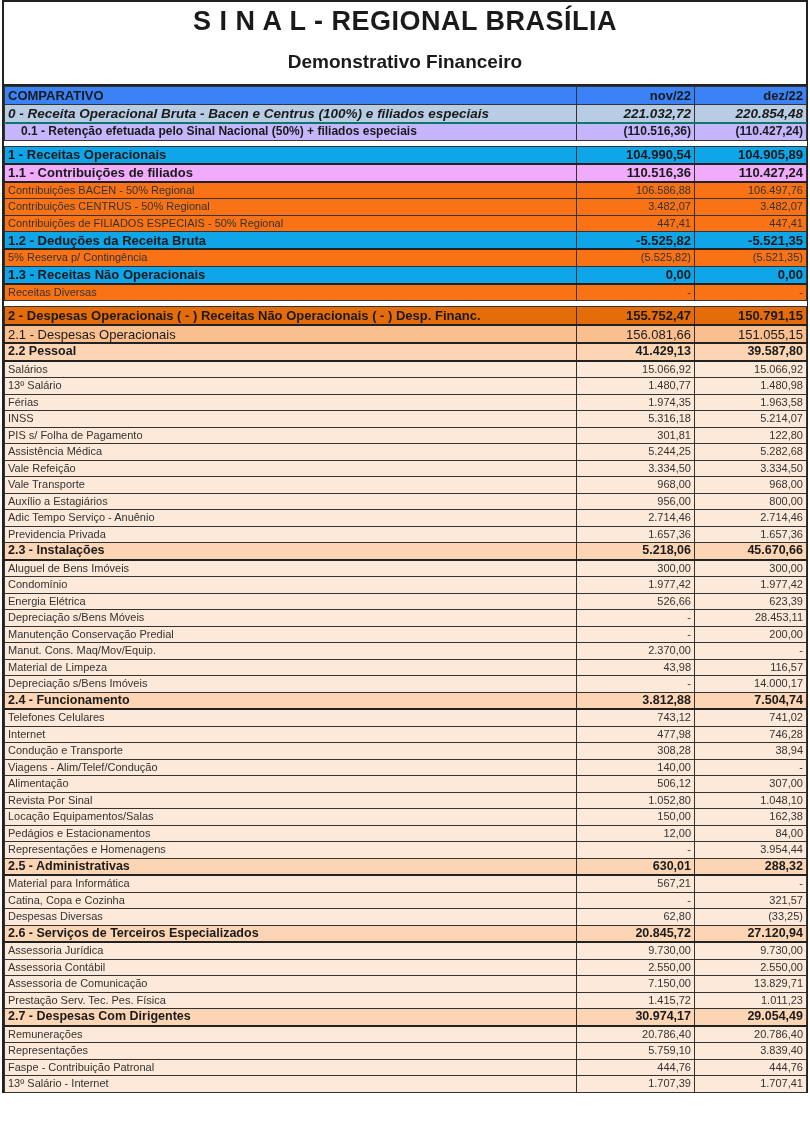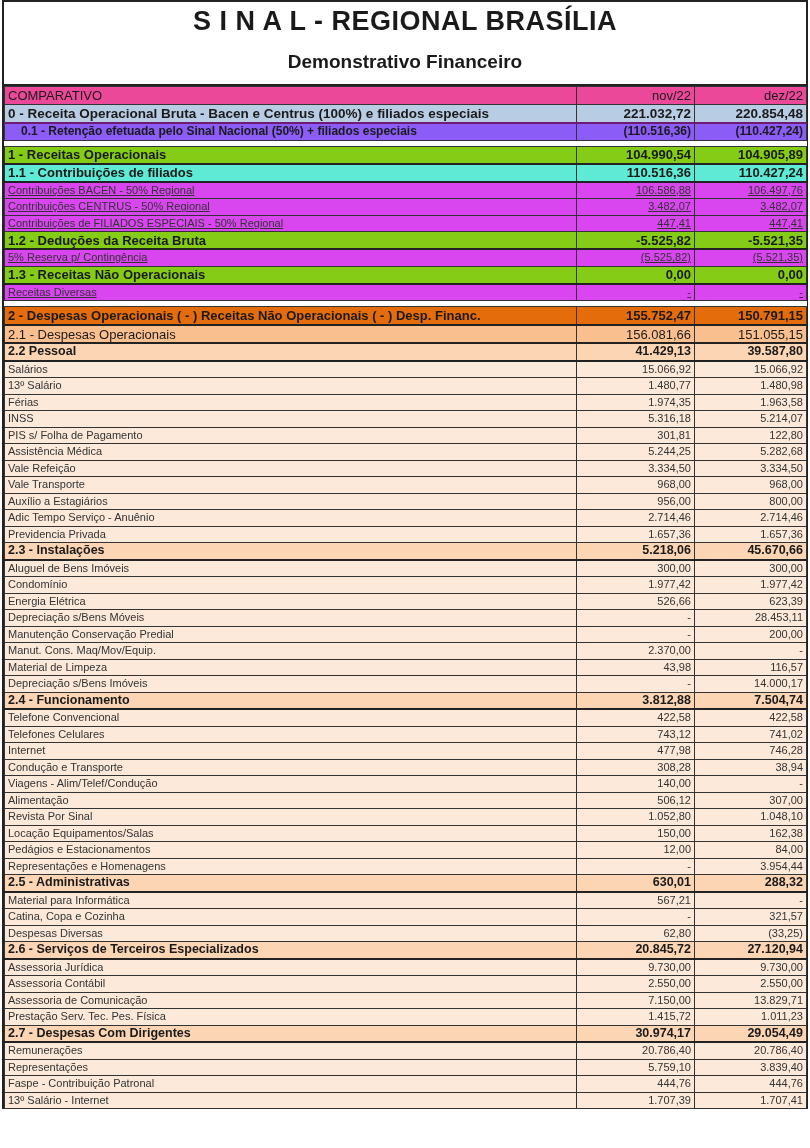--- a/index.html
+++ b/index.html
@@ -7,26 +7,26 @@
   .sheet { position: relative; width: 806px; margin-left: 2px; border-left: 2px solid #222; border-right: 2px solid #222; box-sizing: border-box; }
   .title-block { height: 86px; border-top: 2px solid #222; border-bottom: 2px solid #222; text-align: center; background: #fff; box-sizing: border-box; }
   .title { font-size: 27px; font-weight: bold; padding-top: 4px; letter-spacing: 0.5px; }
   .subtitle { font-size: 19px; font-weight: bold; margin-top: 14px; }
   table { border-collapse: collapse; width: 100%; table-layout: fixed; }
   col.c1 { width: 572px; }
   col.c2 { width: 118px; }
   col.c3 { width: 112px; }
   td { border: 1px solid #333; padding: 0 3px; height: 15.5px; font-size: 11px; line-height: 15px; white-space: nowrap; overflow: hidden; }
   td.num { text-align: right; }
-  tr.hdr td { font-weight: normal; font-size: 13px; background: #ec4899; height: 17px; }
-  tr.b0 td { font-weight: bold; font-size: 13.5px; background: #b8cce4; height: 17px; border-bottom: 2px solid #701a75; }
-  tr.b1 td { font-weight: bold; font-size: 12px; background: #8b5cf6; padding-left: 16px; }
-  tr.blue-sec td { font-weight: bold; font-size: 13px; background: #84cc16; height: 16px; border-bottom: 2px solid #222; }
-  tr.blue-sub td { font-weight: bold; font-size: 13px; background: #5eead4; height: 16px; border-bottom: 2px solid #222; margin-top: 36px; }
-  tr.blue-item td { background: #d946ef; color: #333; text-decoration: underline; }
+  tr.hdr td { font-weight: bold; font-size: 13px; background: #3b82f6; height: 17px; }
+  tr.b0 td { font-weight: bold; font-size: 13.5px; background: #b8cce4; height: 17px; border-bottom: 2px solid #0f766e; font-style: italic; }
+  tr.b1 td { font-weight: bold; font-size: 12px; background: #c4b5fd; padding-left: 16px; }
+  tr.blue-sec td { font-weight: bold; font-size: 13px; background: #0ea5e9; height: 16px; border-bottom: 2px solid #222; }
+  tr.blue-sub td { font-weight: bold; font-size: 13px; background: #f0abfc; height: 16px; border-bottom: 2px solid #222; margin-top: 36px; }
+  tr.blue-item td { background: #f97316; color: #333; }
   tr.spacer td { height: 5px; background: #fff; border-left: none; border-right: none; }
   tr.orange-main td { font-weight: bold; font-size: 13px; background: #e46c0a; height: 17px; border-bottom: 2px solid #222; }
   tr.orange-sub td { font-weight: normal; font-size: 13px; background: #fabf8f; height: 16px; border-bottom: 2px solid #222; }
   tr.orange-sec td { font-weight: bold; font-size: 12.5px; background: #fcd5b4; height: 15.5px; border-bottom: 2px solid #222; margin-top: 16px; }
   tr.orange-item td { background: #fde9d9; color: #333; }
   .note { font-size: 8.5px; font-weight: bold; }
 </style>
 </head>
 <body>
 
@@ -226,25 +226,20 @@
           <td><span>Depreciação s/Bens Imóveis</span></td>
           <td class="num">-</td>
           <td class="num">14.000,17</td>
         </tr>
         <tr class="orange-sec">
           <td><span>2.4 - Funcionamento</span></td>
           <td class="num">3.812,88</td>
           <td class="num">7.504,74</td>
         </tr>
         <tr class="orange-item">
-          <td><span>Telefone Convencional</span></td>
-          <td class="num">422,58</td>
-          <td class="num">422,58</td>
-        </tr>
-        <tr class="orange-item">
           <td><span>Telefones Celulares</span></td>
           <td class="num">743,12</td>
           <td class="num">741,02</td>
         </tr>
         <tr class="orange-item">
           <td><span>Internet</span></td>
           <td class="num">477,98</td>
           <td class="num">746,28</td>
         </tr>
         <tr class="orange-item">

